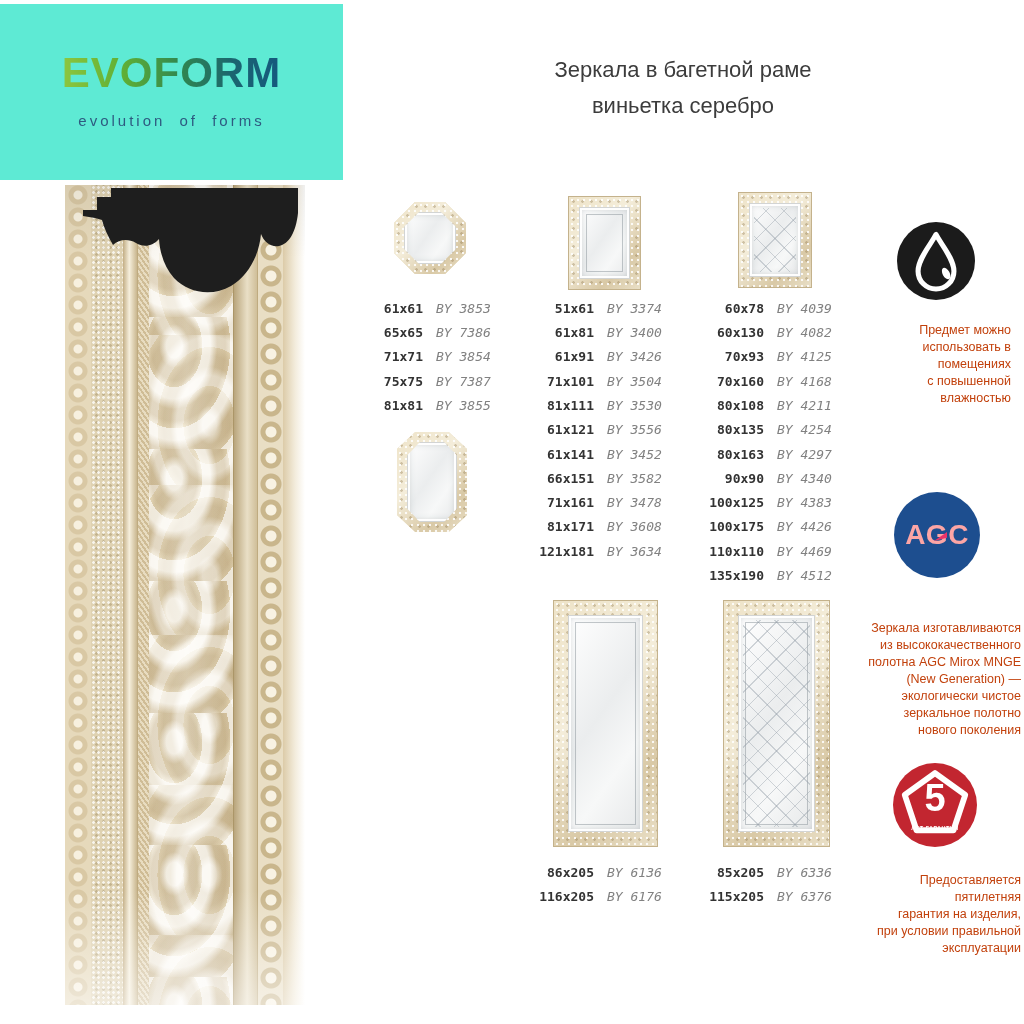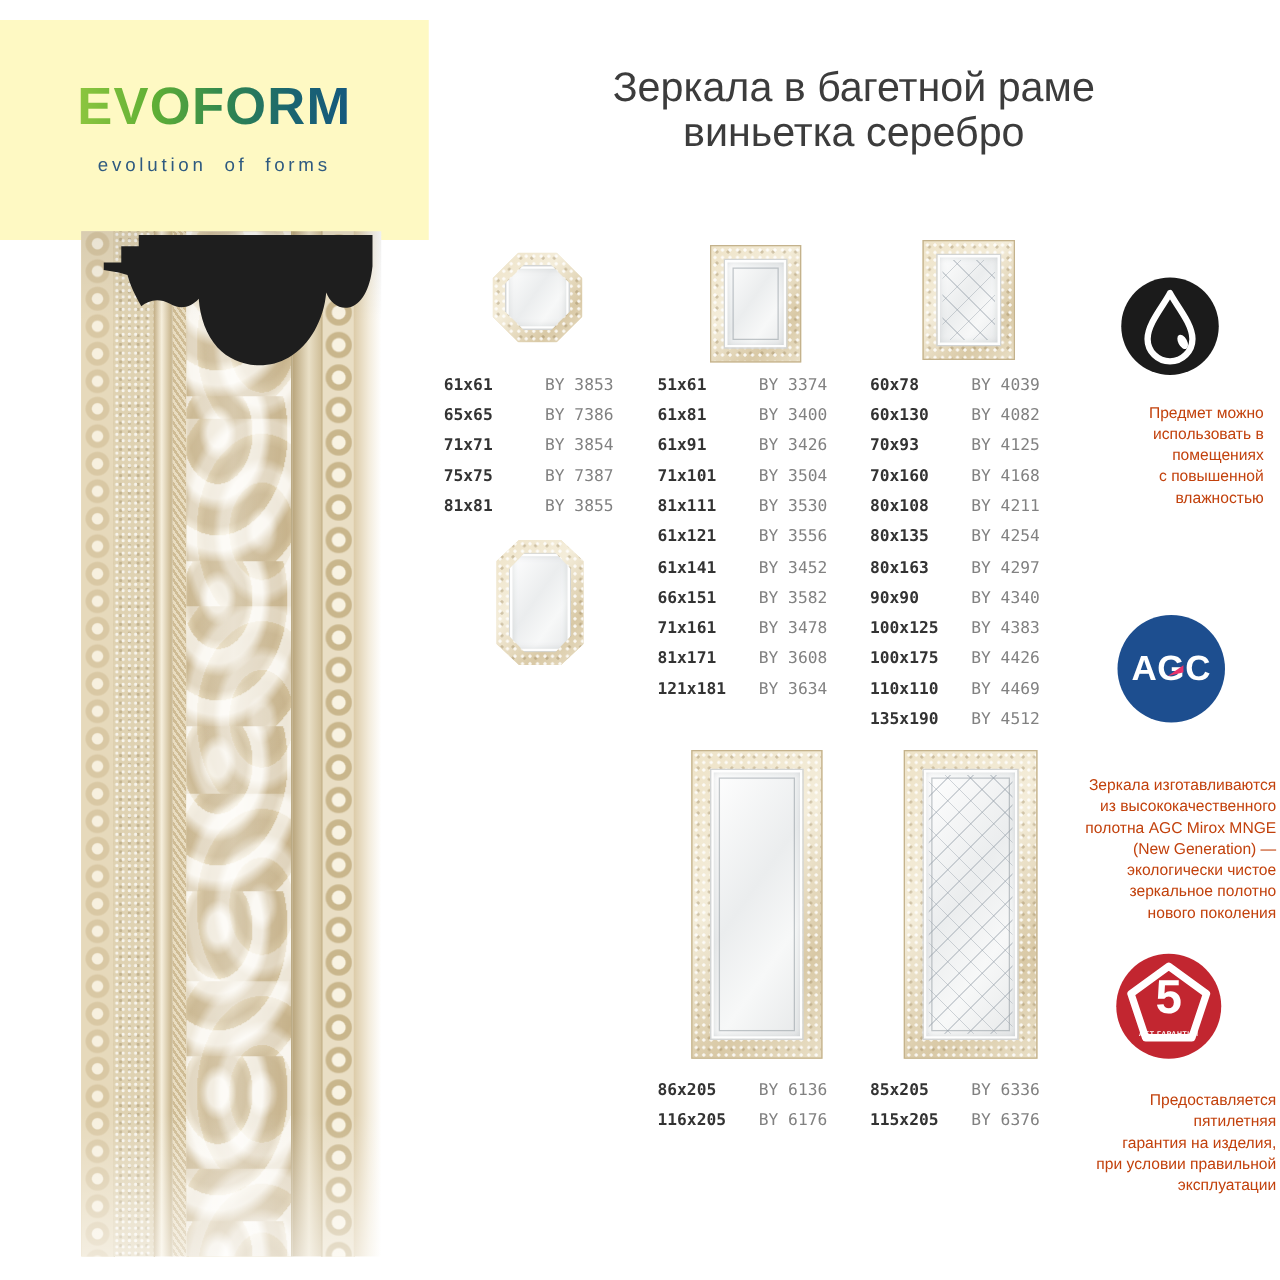--- a/index.html
+++ b/index.html
@@ -1,28 +1,28 @@
 <!DOCTYPE html>
 <html><head>
 <meta charset="utf-8">
 <style>
   html,body{margin:0;padding:0;background:#fff;}
   .page{position:relative;width:1024px;height:1024px;background:#ffffff;overflow:hidden;
         font-family:"Liberation Sans",sans-serif;}
 
   
-  .logo-panel{position:absolute;left:0;top:16px;width:343px;height:176px;background:#fef9c3;}
+  .logo-panel{position:absolute;left:0;top:4px;width:343px;height:176px;background:#5eead4;}
   .brand{position:absolute;left:0;top:47px;width:343px;text-align:center;}
   .brand-name{font-size:42px;font-weight:bold;letter-spacing:1px;line-height:44px;
     background:linear-gradient(90deg,#8dc63f 0%,#5faf35 28%,#2f8551 55%,#1b6570 78%,#14587e 100%);
     -webkit-background-clip:text;background-clip:text;color:transparent;display:inline-block;}
   .brand-tagline{font-size:15px;letter-spacing:3px;word-spacing:7px;color:#2e5a80;margin-top:17px;}
 
   .page-title{position:absolute;left:483px;top:52px;width:400px;text-align:center;
-    color:#3c3c3c;font-size:33px;line-height:36px;}
+    color:#3c3c3c;font-size:22px;line-height:36px;}
 
   
   .molding{position:absolute;left:65px;top:185px;width:240px;height:820px;}
   .band{position:absolute;top:0;bottom:0;}
   .b1{left:0;width:26px;background-color:#e6d9bb;
       background-image:radial-gradient(circle at 13px 10px,#f7f0df 0 4px,#d9c8a4 5px 9px,#e6d9bb 10px);
       background-size:26px 22px;border-right:1px solid #cbb88f;}
   .b2{left:26px;width:32px;background-color:#dfd2b2;
       background-image:radial-gradient(rgba(255,255,255,.75) 1px,transparent 1.6px),
                        radial-gradient(rgba(120,98,55,.28) 1px,transparent 1.6px);
@@ -77,41 +77,41 @@
   .t-rect2{left:738px;top:192px;width:74px;height:96px;}
   .t-rect2 .framebg{padding:10px;}
   .t-tall1{left:553px;top:600px;width:105px;height:247px;}
   .t-tall1 .framebg{padding:14px;}
   .t-tall2{left:723px;top:600px;width:107px;height:247px;}
   .t-tall2 .framebg{padding:14px;}
 
   
   .list{position:absolute;font-family:"DejaVu Sans Mono",monospace;font-size:13px;}
   .row{display:flex;align-items:center;height:24.32px;}
-  .sz{width:68px;font-weight:bold;color:#333333;}
-  .art{margin-left:13px;color:#818181;}
+  .sz{width:68px;text-align:right;font-weight:bold;color:#333333;}
+  .art{margin-left:13px;color:#818181;font-style:italic;}
   .g1{left:355px;top:296px;}
   .g2{left:355px;top:545px;}
   .g3{left:526px;top:296px;}
   .g4{left:526px;top:860px;}
   .g5{left:696px;top:296px;}
   .g6{left:696px;top:860px;}
 
   
   .info-text{position:absolute;text-align:right;color:#c2410c;font-size:12.5px;line-height:17px;
     white-space:pre-line;}
   .it1{left:861px;top:322px;width:150px;}
   .it2{left:851px;top:620px;width:170px;}
   .it3{left:851px;top:872px;width:170px;}
 
   .icon-circle{position:absolute;border-radius:50%;}
   .drop-circle{left:897px;top:222px;width:78px;height:78px;background:#1b1b1b;}
   .agc-circle{left:894px;top:492px;width:86px;height:86px;background:#1d4e8f;
       display:flex;align-items:center;justify-content:center;}
-  .agc-label{color:#ffffff;font-weight:bold;font-size:28px;letter-spacing:0.5px;
+  .agc-label{color:#fca5a5;font-weight:bold;font-size:28px;letter-spacing:0.5px;
       font-family:"Liberation Sans",sans-serif;position:relative;z-index:1;}
   .agc-accent{position:absolute;left:40px;top:40px;width:13px;height:9px;background:#e8336b;
       clip-path:polygon(0 100%,100% 0,100% 65%);z-index:2;}
   .warranty-circle{left:893px;top:763px;width:84px;height:84px;background:#c22630;}
   .badge-number{position:absolute;left:0;top:15px;width:84px;text-align:center;color:#fff;
       font-size:38px;font-weight:bold;line-height:40px;}
   .badge-caption{position:absolute;left:0;top:62px;width:84px;text-align:center;color:#fff;
       font-size:5.5px;letter-spacing:.5px;font-weight:bold;}
 </style>
 </head>

